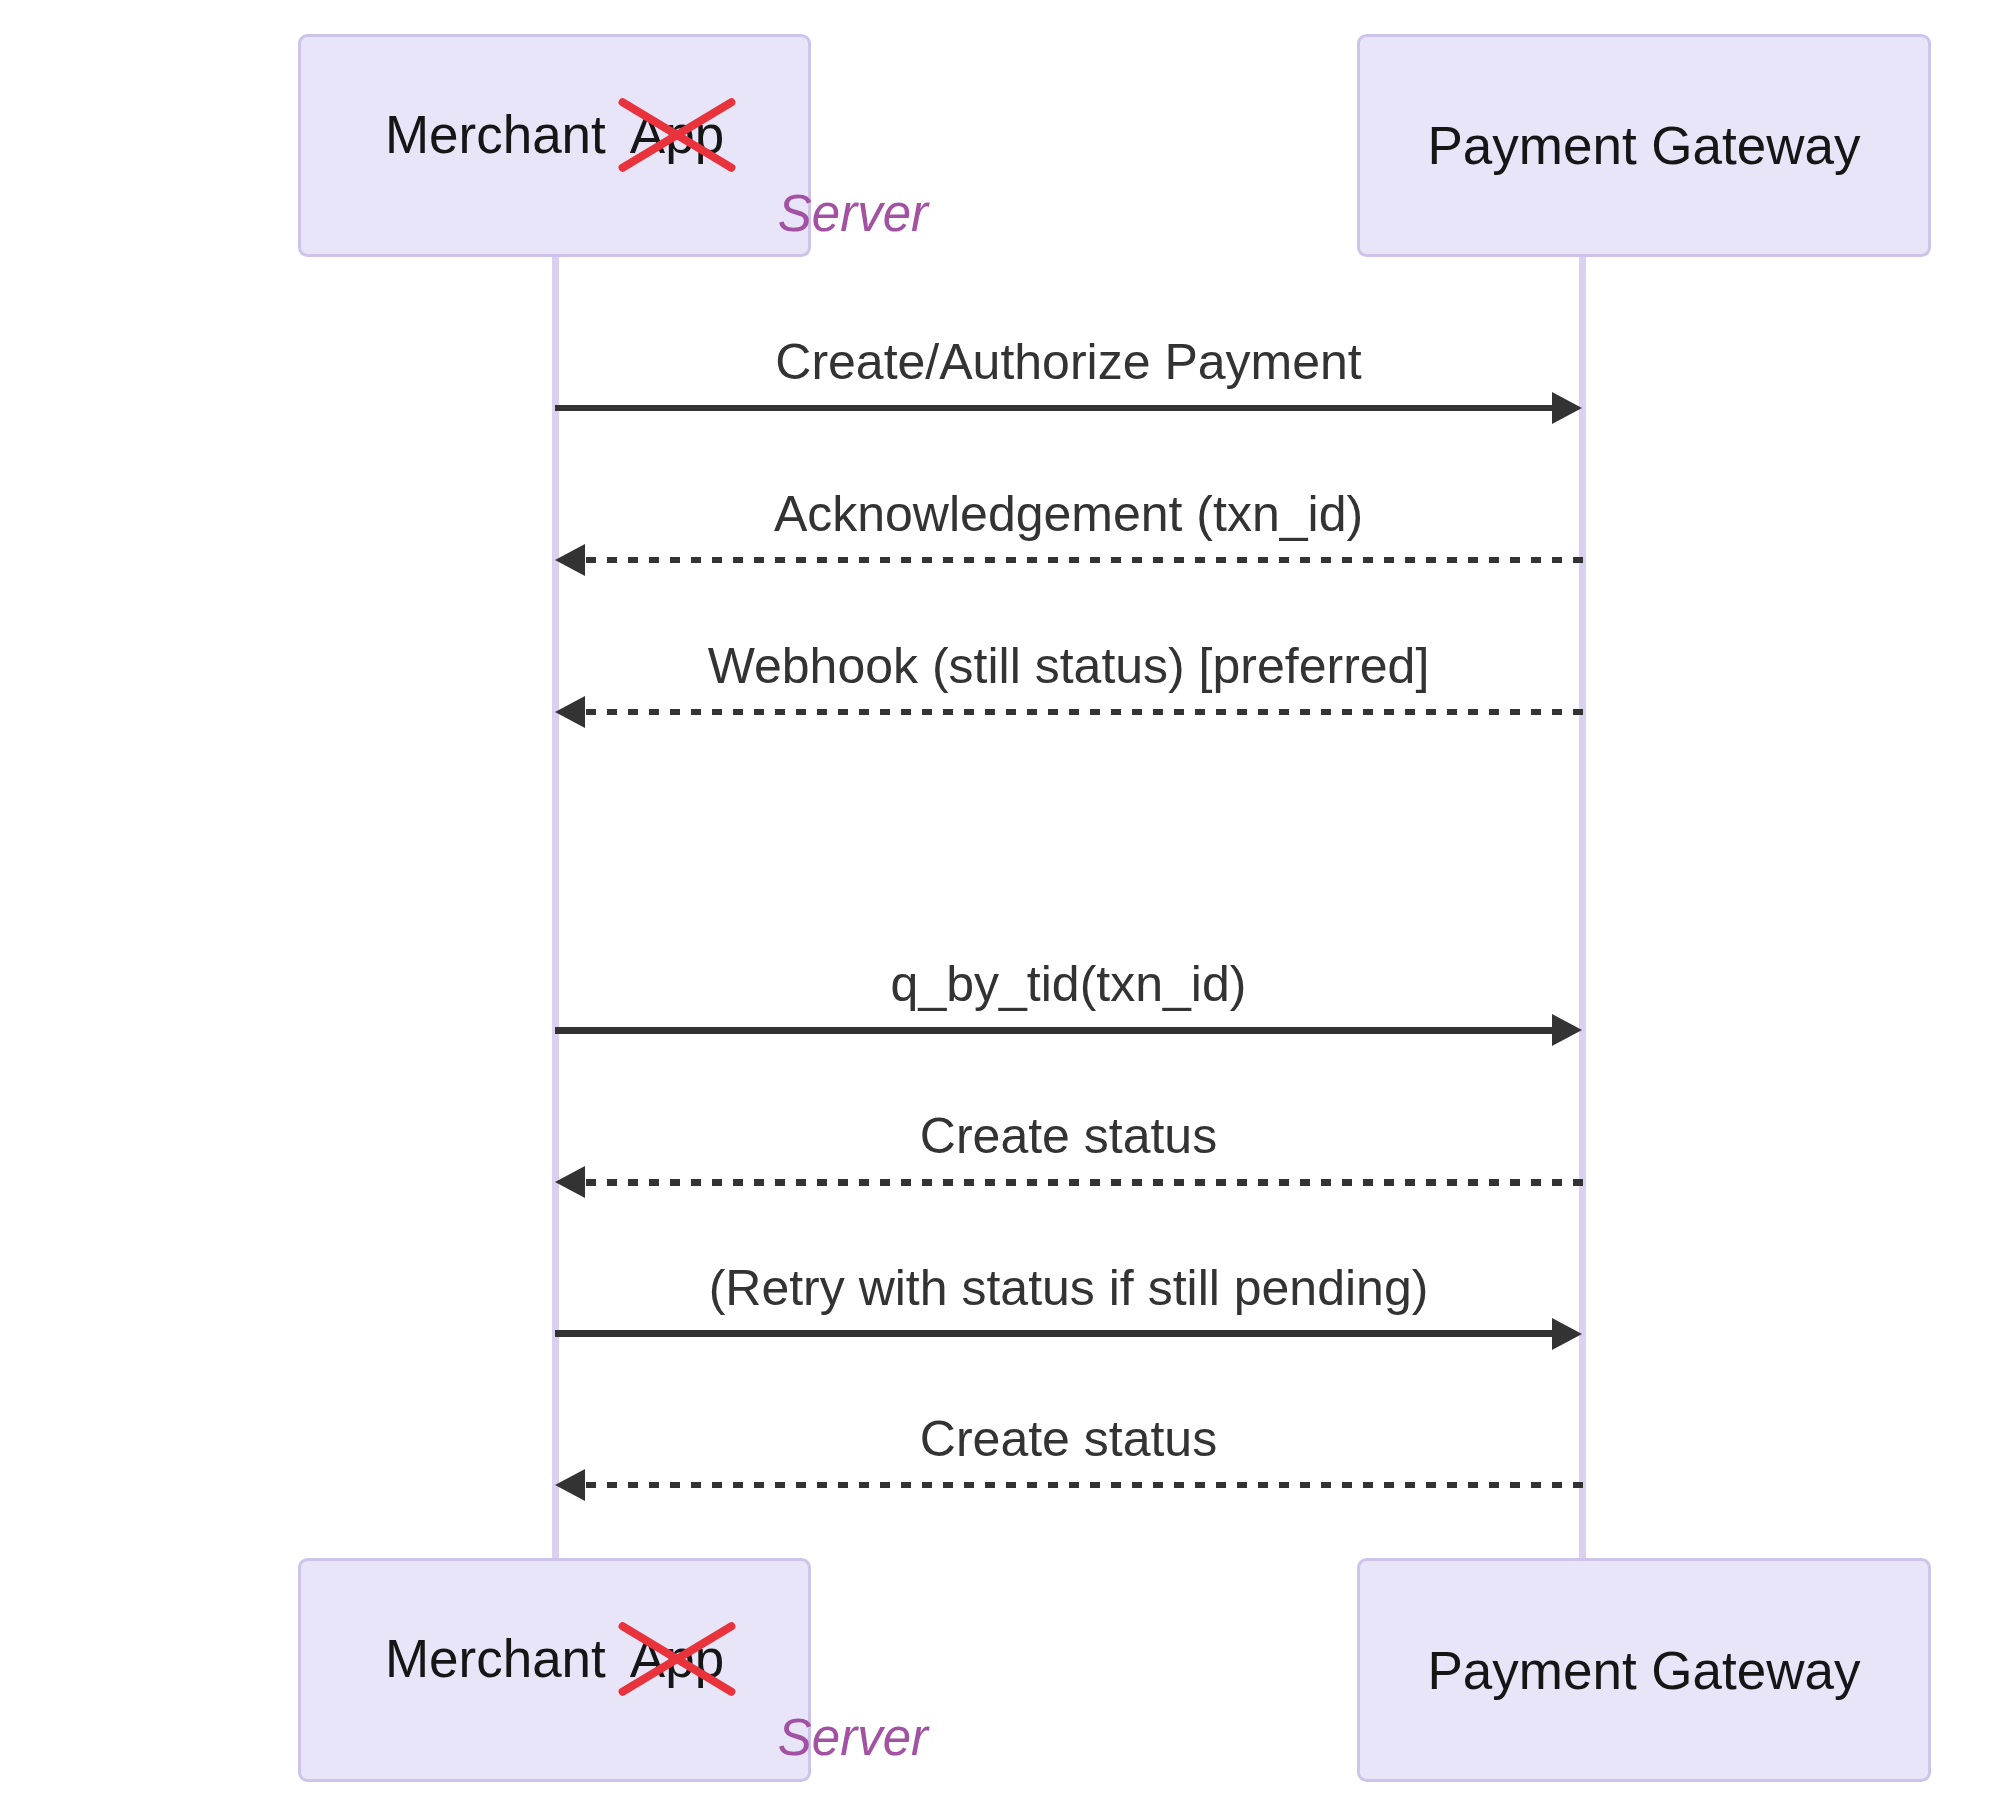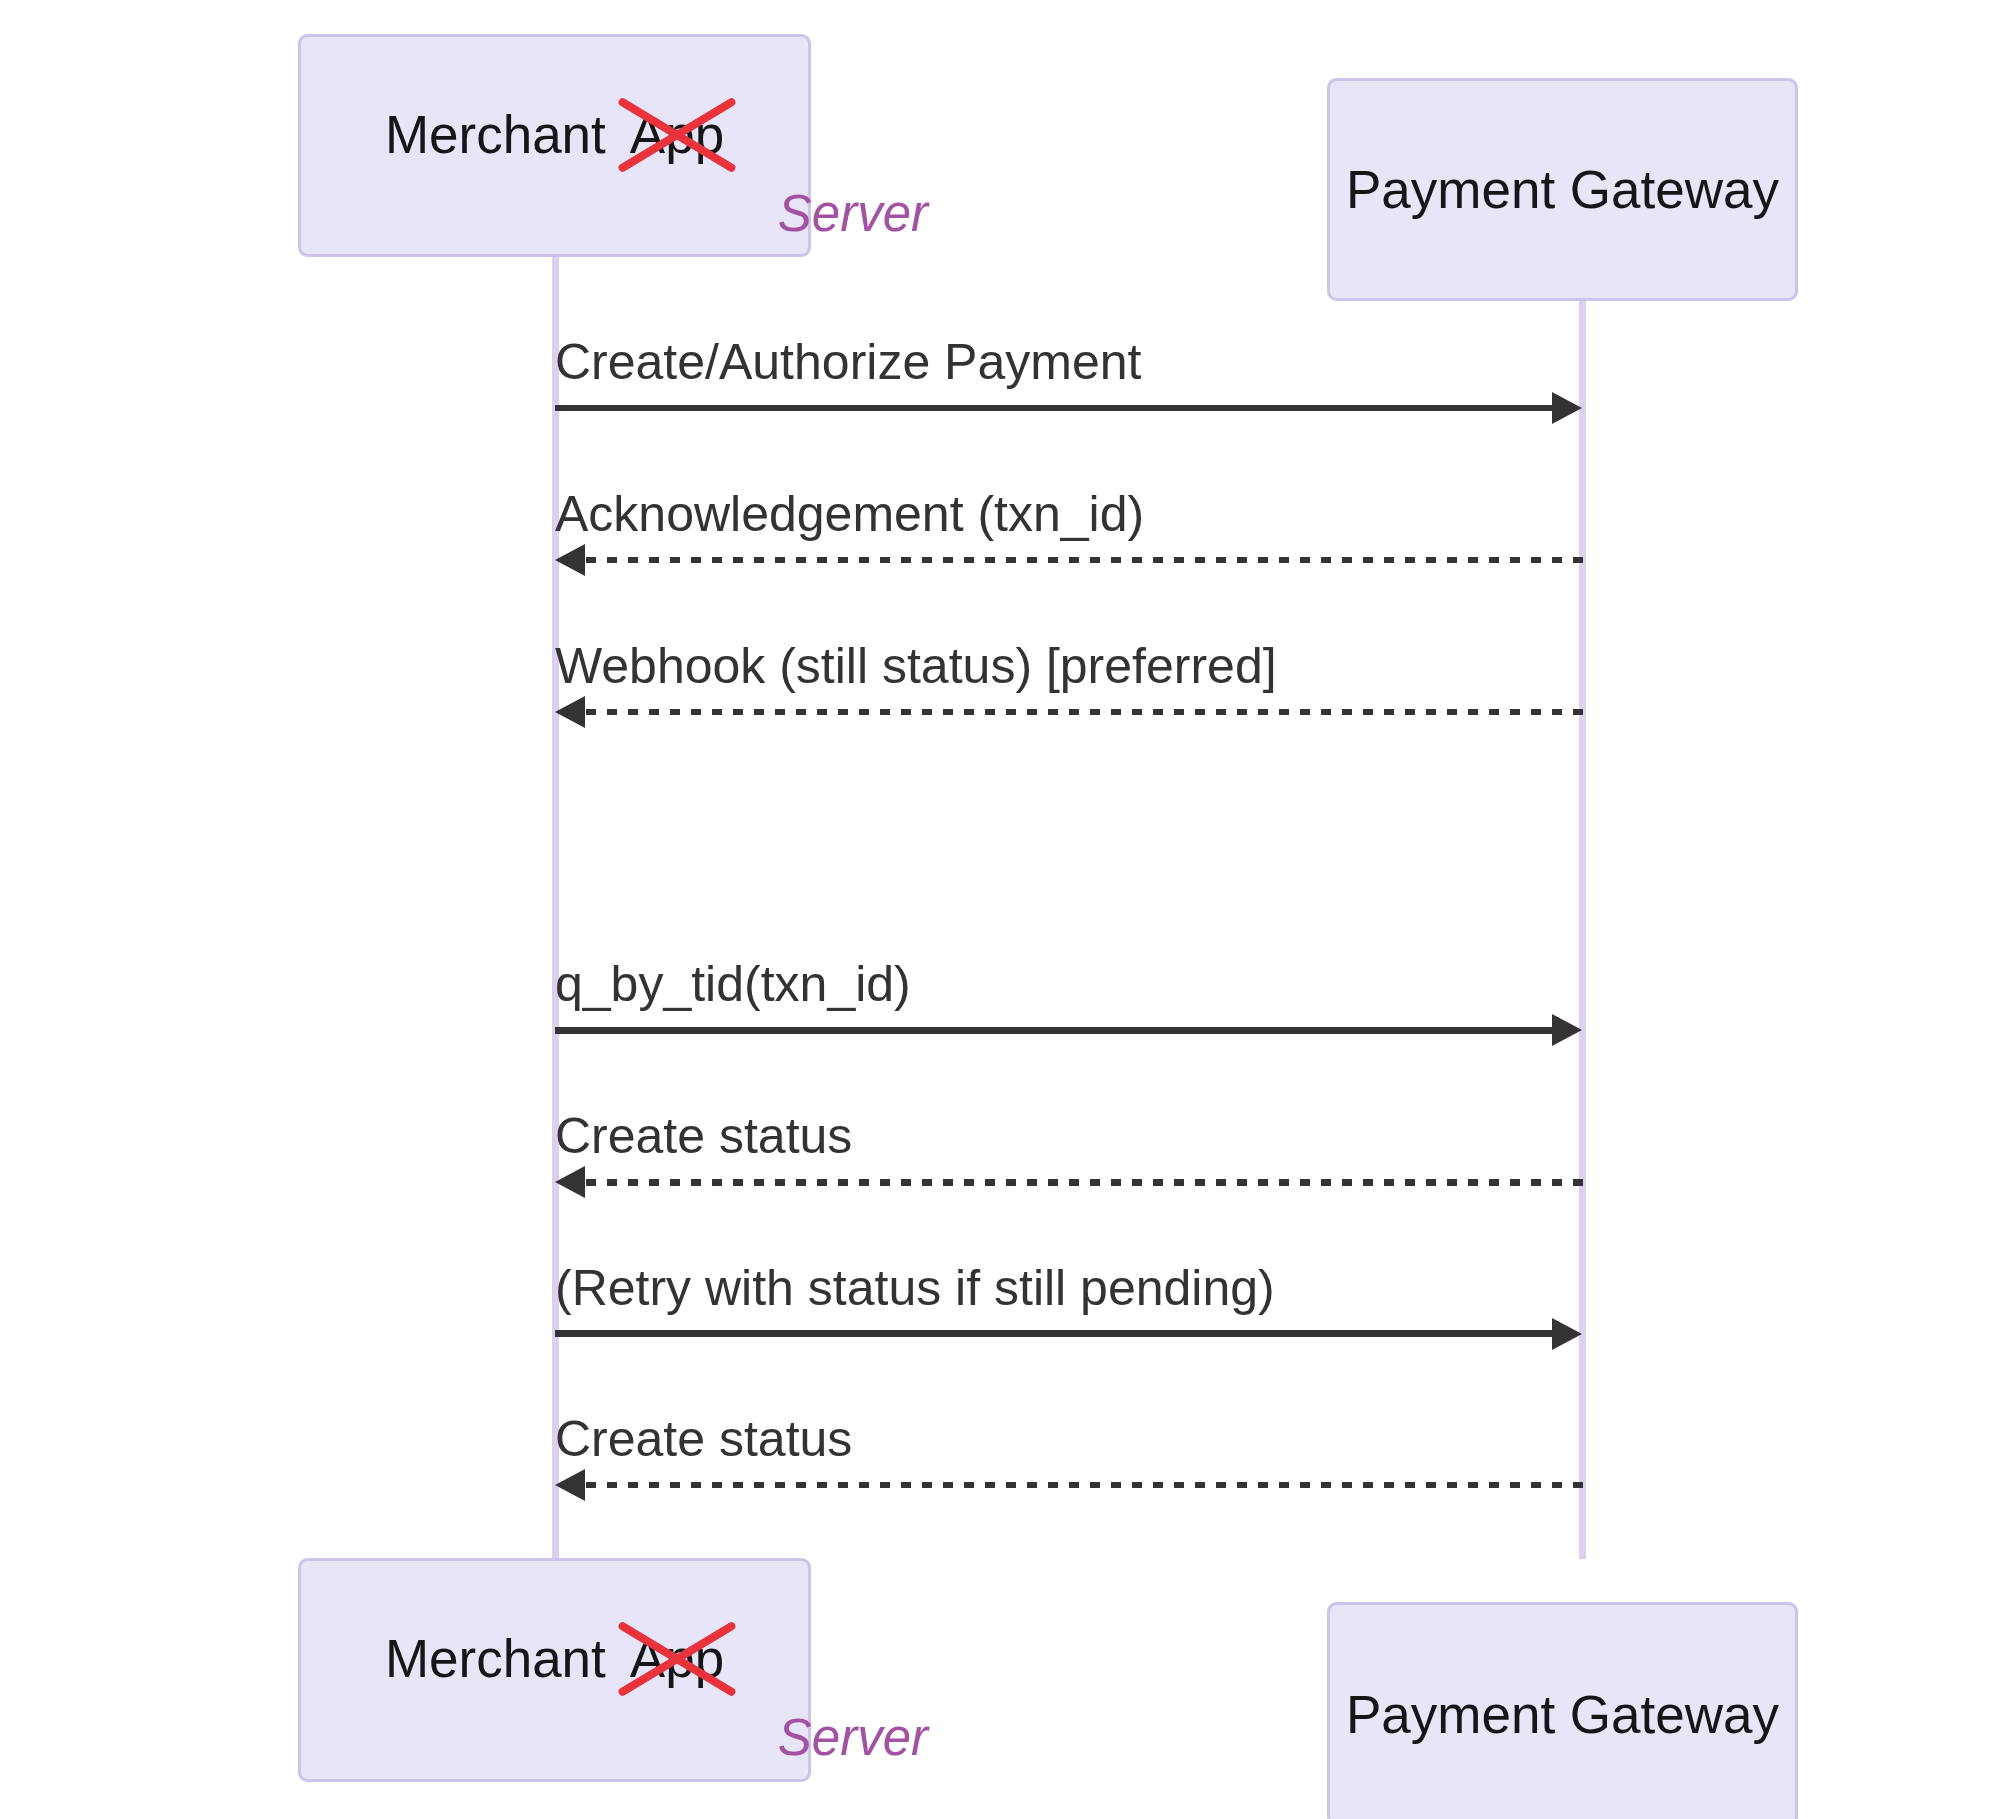--- a/index.html
+++ b/index.html
@@ -21,21 +21,21 @@
   .actor{
     position:absolute;
     background:#e8e5f9;
     border:3.2px solid #cec3ea;
     border-radius:9.6px;
     color:#161616;
     font-size:53px;
     box-sizing:border-box;
   }
   .actor.merchant{left:298px;width:513px;}
-  .actor.gateway{left:1327px;width:471px;display:flex;align-items:center;justify-content:center;margin-top:44px;}
+  .actor.gateway{left:1357px;width:574px;display:flex;align-items:center;justify-content:center;}
   .actor.top{top:34px;height:223px;}
   .actor.bottom{top:1558px;height:224px;}
   .m-line1{
     position:absolute;left:0;right:0;top:67px;
     text-align:center;white-space:nowrap;line-height:61px;
   }
   .m-prefix{margin-right:24px;}
   .m-line2{
     position:absolute;left:0;right:0;top:146px;
     text-align:right;line-height:61px;
@@ -46,21 +46,21 @@
   .x-stroke{
     position:absolute;left:50%;top:50%;
     width:135px;height:8px;background:#e8333d;border-radius:4px;
   }
   .x-stroke.a{transform:translate(-50%,-50%) rotate(31deg);}
   .x-stroke.b{transform:translate(-50%,-50%) rotate(-31deg);}
   
   .msg-label{
     position:absolute;left:555px;width:1027px;
     top:calc(var(--y)*0.8px - 78px);height:64px;line-height:64px;
-    text-align:left;font-size:50px;color:#333333;white-space:nowrap;
+    text-align:center;font-size:50px;color:#333333;white-space:nowrap;
   }
   .msg-line{
     position:absolute;top:calc(var(--y)*0.8px - 3.2px);height:6.4px;width:999px;
   }
   .msg-line.solid{left:555px;background:#333333;}
   .msg-line.dashed{
     left:586px;width:997px;
     background:repeating-linear-gradient(90deg,#333333 0 10.4px,transparent 10.4px 21px);
   }
   .arrow-head{

